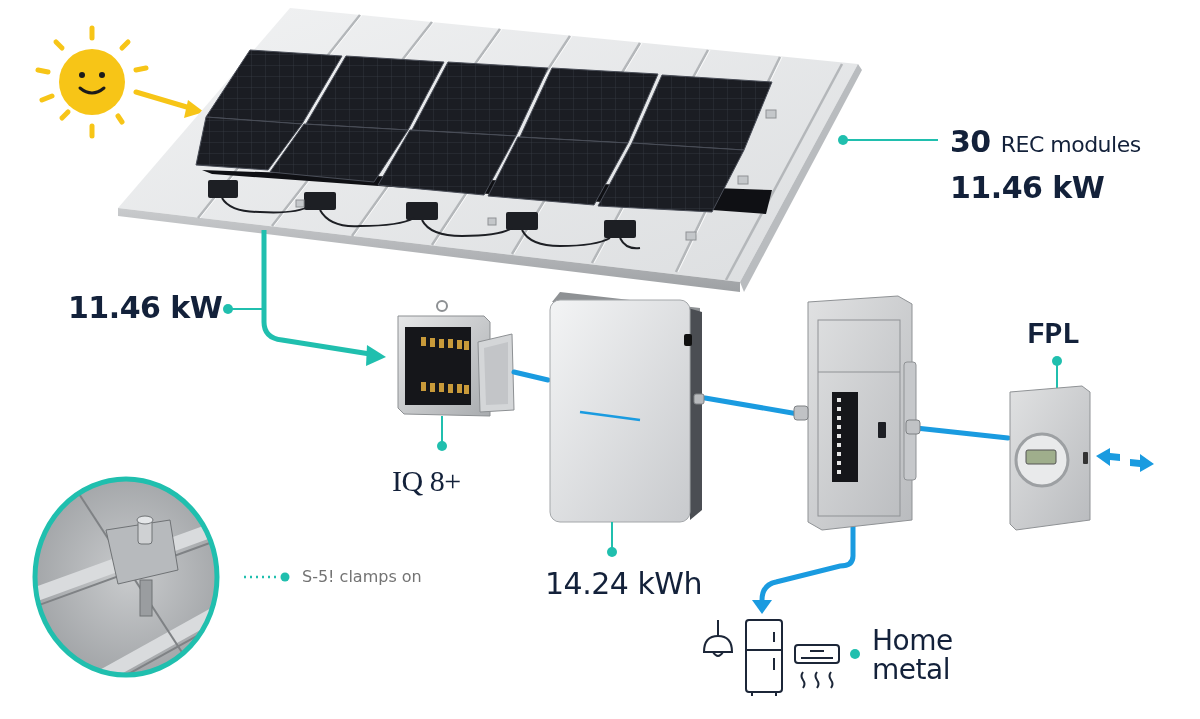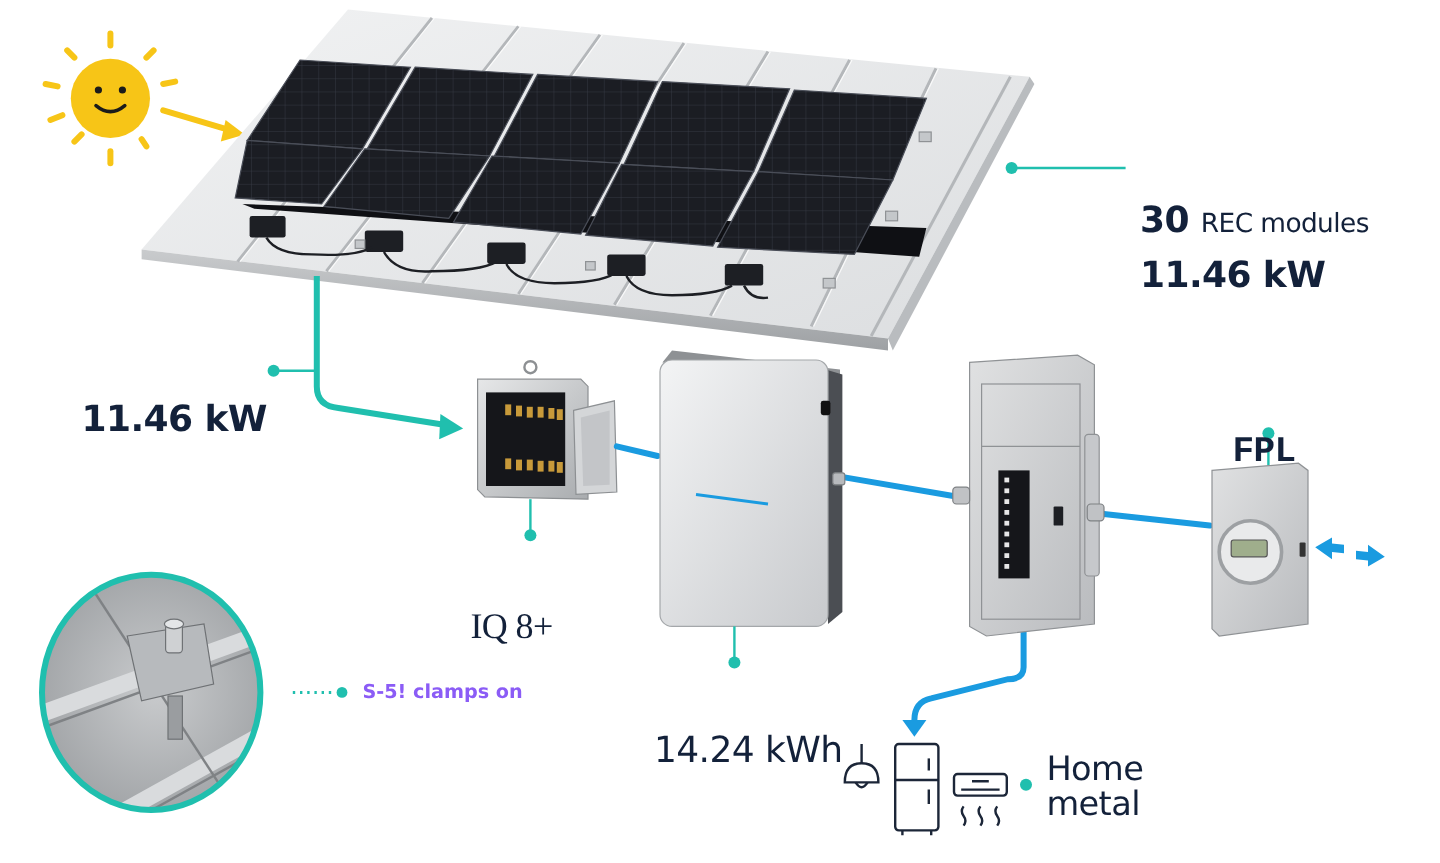--- a/index.html
+++ b/index.html
@@ -1,22 +1,22 @@
 <!DOCTYPE html>
 <html><head>
 <meta charset="utf-8">
 <style>
   html, body { margin: 0; padding: 0; background: #ffffff; }
   body { width: 1200px; height: 719px; position: relative; overflow: hidden;
          font-family: "DejaVu Sans", "Liberation Sans", sans-serif; color: #13213a; }
   svg.canvas { position: absolute; left: 0; top: 0; width: 1200px; height: 719px; }
   .label { position: absolute; color: #13213a; font-weight: 600; white-space: nowrap; letter-spacing: -0.5px; }
-  .label-lg { font-size: 30px; margin-top: 42px; }
+  .label-lg { font-size: 30px; }
   .label-md { font-size: 22px; font-weight: 500; }
-  .label-sm { font-size: 16px; font-weight: 700; line-height: 25px; color: #8b5cf6; letter-spacing: 0; }
+  .label-sm { font-size: 16px; font-weight: 400; line-height: 25px; color: #737373; letter-spacing: 0; }
   .lines2 { line-height: 36px; }
 </style>
 </head>
 <body>
 
 <svg class="canvas" viewBox="0 0 1200 719" xmlns="http://www.w3.org/2000/svg">
   <defs>
     <linearGradient id="roofGrad" x1="0" y1="0" x2="1" y2="1">
       <stop offset="0" stop-color="#f1f2f3"></stop>
       <stop offset="1" stop-color="#dcdee0"></stop>

